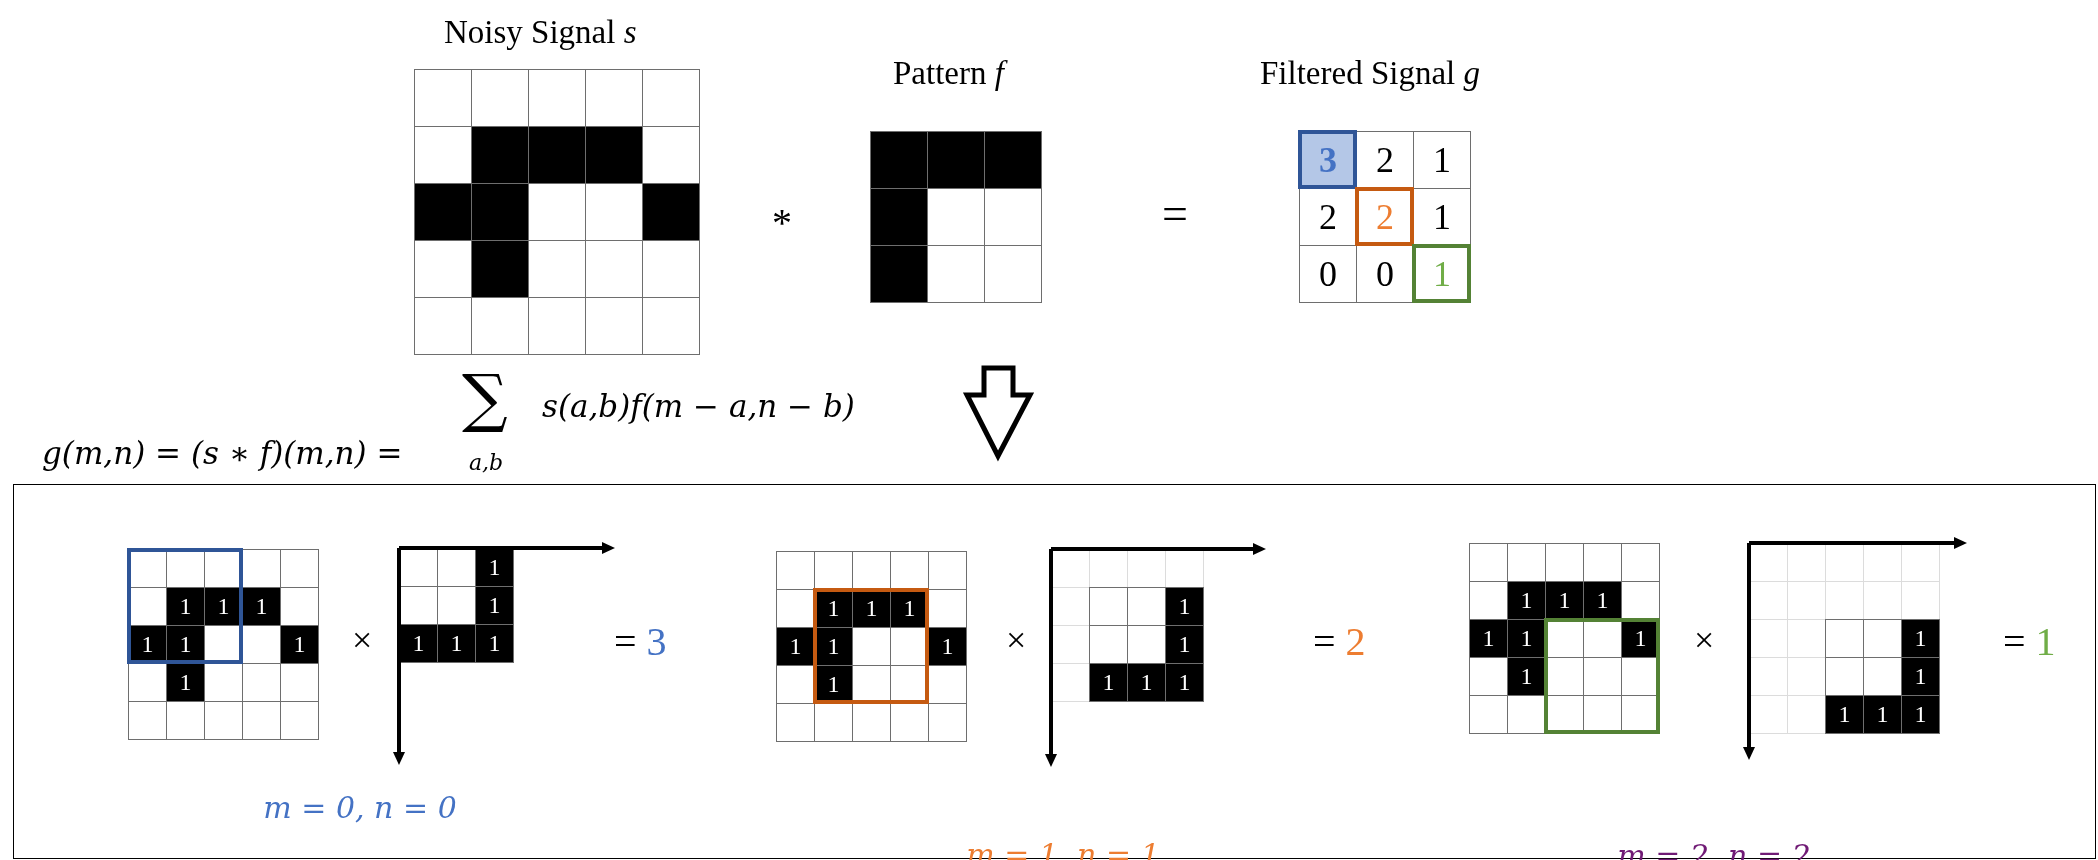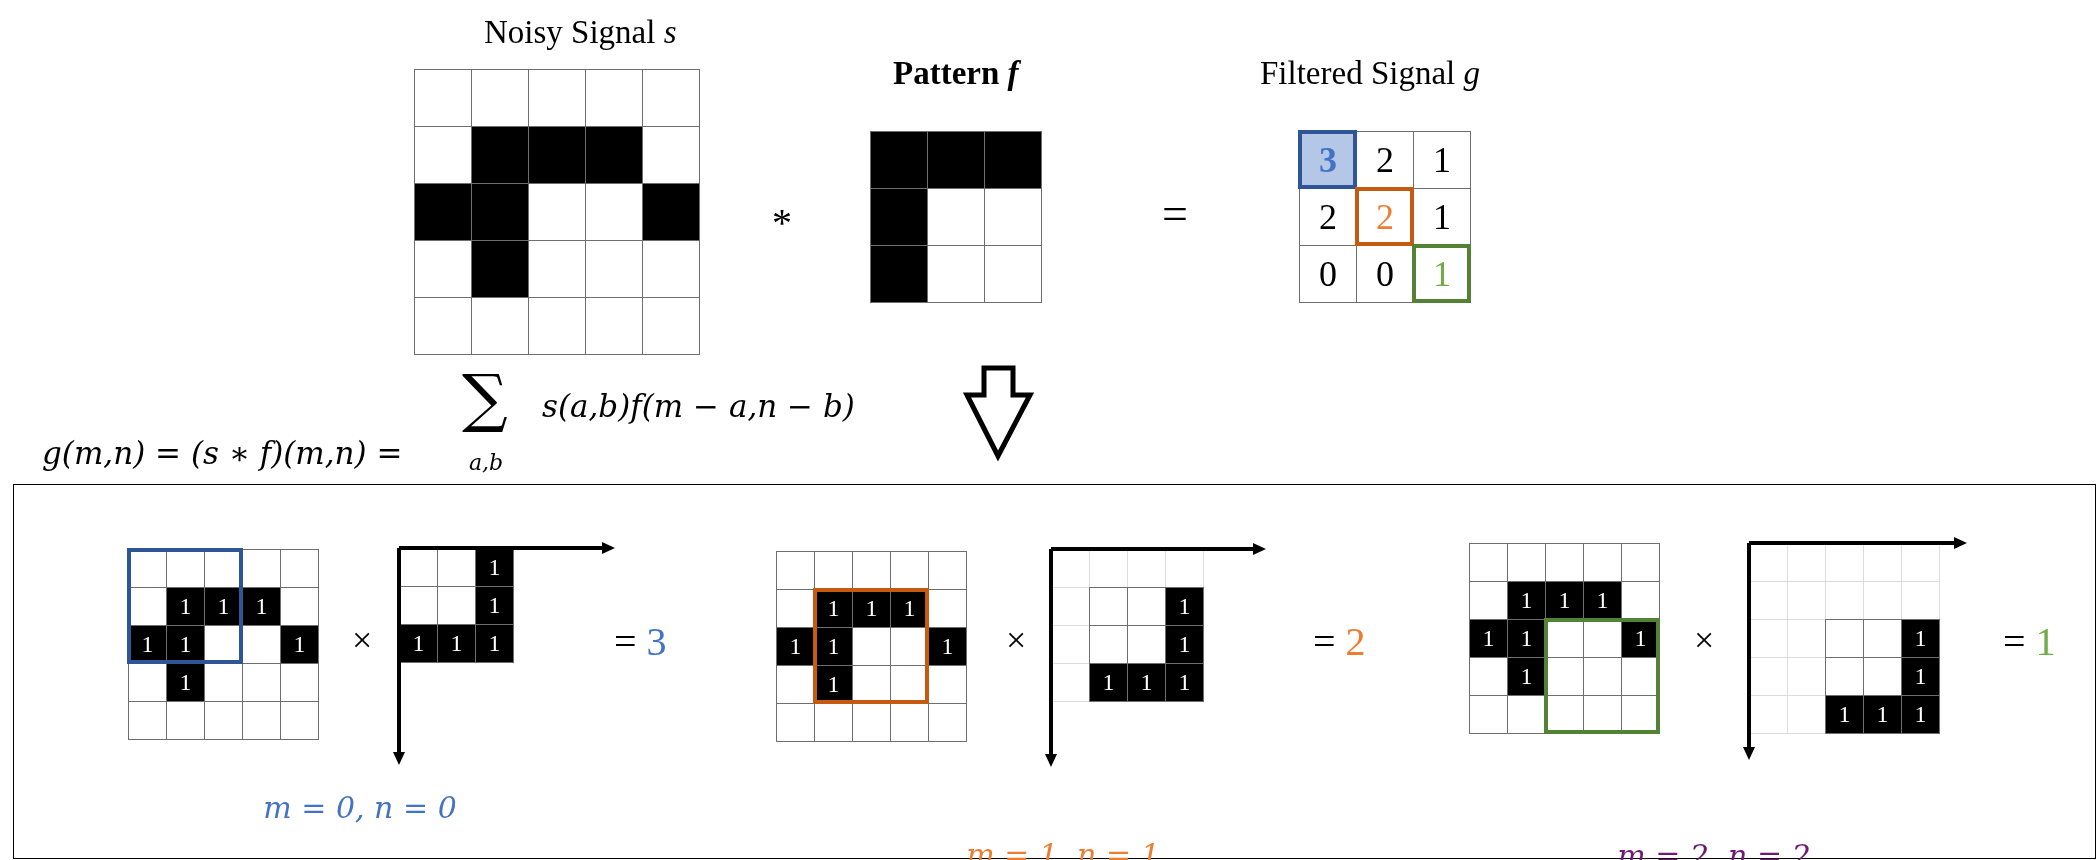--- a/index.html
+++ b/index.html
@@ -17,24 +17,24 @@
   .formula { font-family:"DejaVu Serif", serif; font-style:italic; font-size:31px; white-space:nowrap; }
   .label { position:absolute; font-family:"DejaVu Serif", serif; font-style:italic; font-size:30px; white-space:nowrap; transform:translateX(-50%); }
   .result { position:absolute; font-size:40px; white-space:nowrap; }
   .hl { position:absolute; box-sizing:border-box; border:4px solid; }
   .panel { position:absolute; left:13px; top:484px; width:2083px; height:375px; border:1.5px solid #000; box-sizing:border-box; }
   svg { position:absolute; overflow:visible; }
 </style>
 </head>
 <body>
 
-<div class="abs title" style="left:444px;top:14px;margin-left:40px;">
+<div class="abs title" style="left:444px;top:14px;">
   <span>Noisy Signal </span><i>s</i>
 </div>
-<div class="abs title" style="left:893px;top:55px;font-weight:bold;">
+<div class="abs title" style="left:893px;top:55px;">
   <span>Pattern </span><i>f</i>
 </div>
 <div class="abs title" style="left:1260px;top:55px;">
   <span>Filtered Signal </span><i>g</i>
 </div>
 
 <div class="grid" id="noisy-grid" style="left:414px;top:69px;grid-template-columns:repeat(5,57px);grid-template-rows:repeat(5,57px);">
     <div class="cell"></div>
     <div class="cell"></div>
     <div class="cell"></div>

